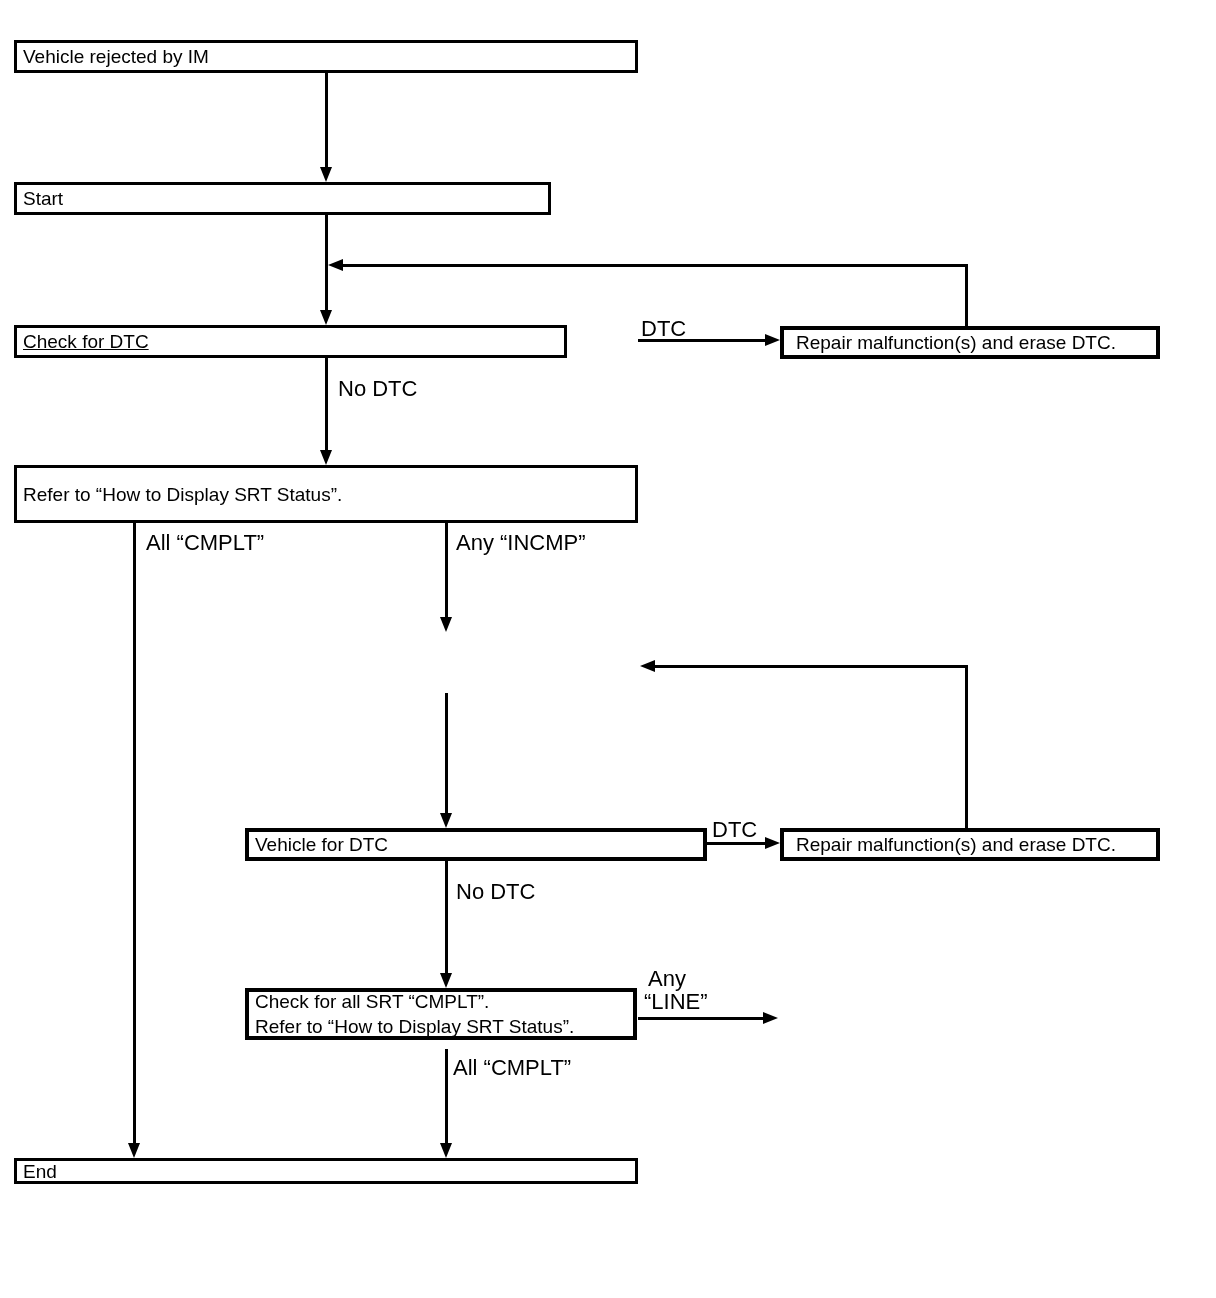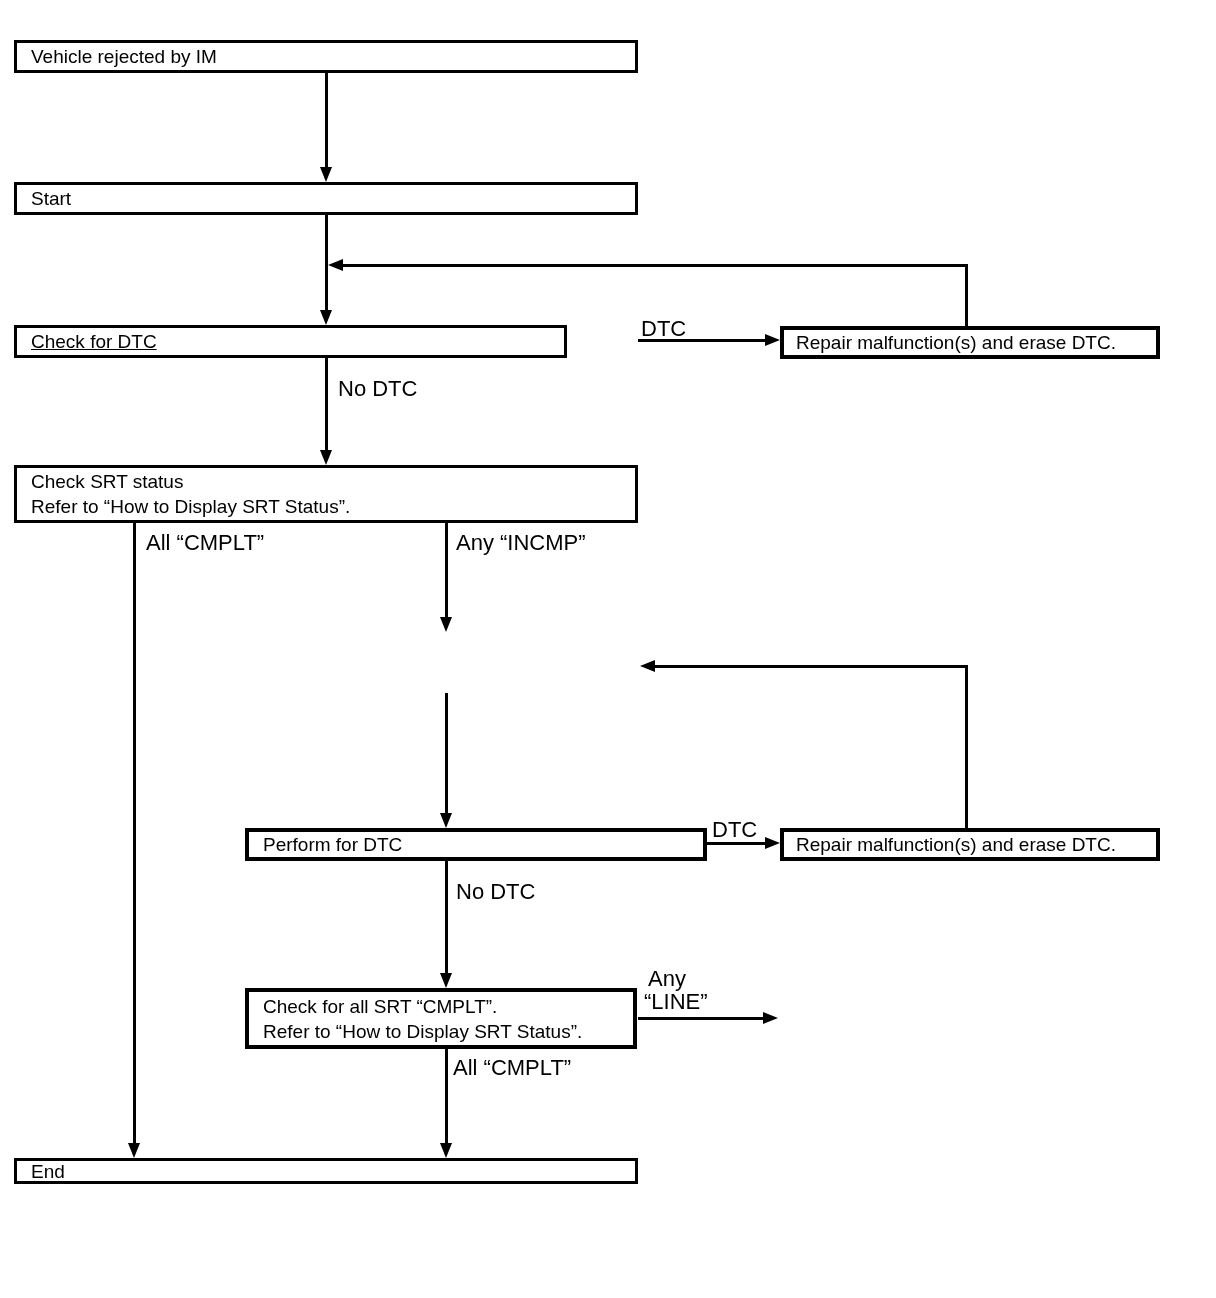--- a/index.html
+++ b/index.html
@@ -13,21 +13,21 @@
     color:#000000;
     overflow:hidden;
   }
   .box {
     position:absolute;
     background:#ffffff;
     border:3px solid #000000;
     display:flex;
     flex-direction:column;
     justify-content:center;
-    padding-left:14px;
+    padding-left:6px;
     font-size:19px;
     line-height:25px;
     white-space:nowrap;
   }
   .box.thick { border-width:4px; }
   .vline { position:absolute; width:3px; background:#000000; }
   .hline { position:absolute; height:3px; background:#000000; }
   .arr-down {
     position:absolute; width:0; height:0;
     border-left:6px solid transparent;
@@ -55,47 +55,46 @@
 </style>
 </head>
 <body>
 
 <div id="canvas">
 
   <div class="box" style="left:14px; top:40px; width:624px; height:33px;">
     <span>Vehicle rejected by IM</span>
   </div>
 
-  <div class="box" style="left:14px; top:182px; width:624px; height:33px;">
+  <div class="box" style="left:14px; top:182px; width:537px; height:33px;">
     <span>Start</span>
   </div>
 
   <div class="box" style="left:14px; top:325px; width:553px; height:33px;text-decoration:underline;">
     <span>Check for DTC</span>
   </div>
 
   <div class="box thick" style="left:780px; top:326px; width:380px; height:33px; padding-left:12px;">
     <span>Repair malfunction(s) and erase DTC.</span>
   </div>
 
   <div class="box" style="left:14px; top:465px; width:624px; height:58px;">
-    <span>Check SRT status</span>
     <span>Refer to “How to Display SRT Status”.</span>
   </div>
 
 
   <div class="box thick" style="left:245px; top:828px; width:462px; height:33px;">
-    <span>Perform for DTC</span>
+    <span>Vehicle for DTC</span>
   </div>
 
   <div class="box thick" style="left:780px; top:828px; width:380px; height:33px; padding-left:12px;">
     <span>Repair malfunction(s) and erase DTC.</span>
   </div>
 
-  <div class="box thick" style="left:245px; top:988px; width:392px; height:61px;">
+  <div class="box thick" style="left:245px; top:988px; width:392px; height:52px;">
     <span>Check for all SRT “CMPLT”.</span>
     <span>Refer to “How to Display SRT Status”.</span>
   </div>
 
 
   <div class="box" style="left:14px; top:1158px; width:624px; height:26px;">
     <span>End</span>
   </div>
 
   <div class="vline" style="left:325px; top:73px;  height:96px;"></div>

